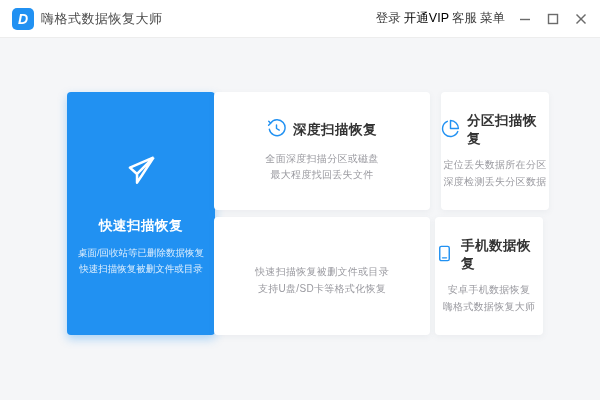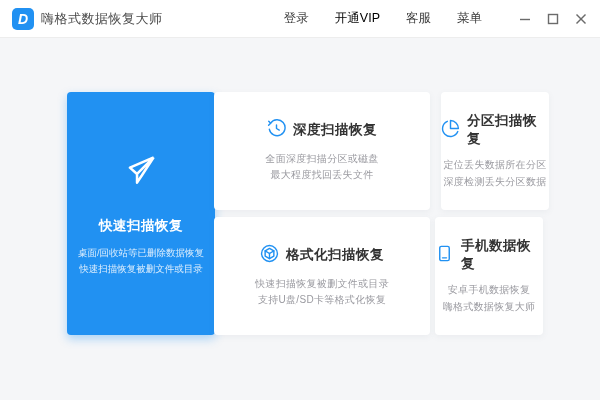--- a/index.html
+++ b/index.html
@@ -8,21 +8,21 @@
   .window { position:relative; width:600px; height:400px; background:#f5f6f8; }
 
   
   .topbar { position:absolute; top:0; left:0; right:0; height:38px; background:#ffffff;
     border-bottom:1px solid #ededed; display:flex; align-items:center; padding:0 10px 0 12px; }
   .brand { display:flex; align-items:center; gap:7px; }
   .logo { width:22px; height:22px; border-radius:5px; background:#2191f2; display:flex;
     align-items:center; justify-content:center; flex:0 0 auto; }
   .logo span { color:#fff; font-weight:bold; font-style:italic; font-size:14px; line-height:1; }
   .app-title { font-size:13px; color:#4a4a4a; letter-spacing:0.5px; }
-  .topbar-right { margin-left:auto; display:flex; align-items:center; gap:26px; }
+  .topbar-right { margin-left:auto; display:flex; align-items:center; gap:3px; }
   .nav-link { font-size:12.5px; color:#3d3d3d; cursor:pointer; }
   .nav-link.vip { color:#000000; }
   .win-controls { display:flex; align-items:center; gap:10px; margin-left:8px; }
   .win-btn { width:18px; height:18px; display:flex; align-items:center; justify-content:center; cursor:pointer; }
   .win-btn svg { stroke:#6b6b6b; stroke-width:1.4; fill:none; }
 
   
   .card { position:absolute; background:#ffffff; border-radius:4px;
     box-shadow:0 2px 6px rgba(120,130,140,0.08); display:flex; flex-direction:column;
     align-items:center; justify-content:center; cursor:pointer; }
@@ -123,31 +123,20 @@
       </span>
       <span class="card-title">分区扫描恢复</span>
     </div>
     <div class="card-desc">
       <div>定位丢失数据所在分区</div>
       <div>深度检测丢失分区数据</div>
     </div>
   </div>
 
   <div class="card card-format">
-    <div class="card-head">
-      <span>
-        <svg width="19" height="19" viewBox="0 0 24 24">
-            <circle cx="12" cy="12" r="10"></circle>
-            <path d="M12 5.5 L17.5 8.7 L17.5 15.3 L12 18.5 L6.5 15.3 L6.5 8.7 Z"></path>
-            <polyline points="6.5 8.7 12 12 17.5 8.7"></polyline>
-            <line x1="12" y1="18.5" x2="12" y2="12"></line>
-          </svg>
-      </span>
-      <span class="card-title">格式化扫描恢复</span>
-    </div>
     <div class="card-desc">
       <div>快速扫描恢复被删文件或目录</div>
       <div>支持U盘/SD卡等格式化恢复</div>
     </div>
   </div>
 
   <div class="card card-phone">
     <div class="card-head">
       <span>
         <svg width="19" height="19" viewBox="0 0 24 24">

